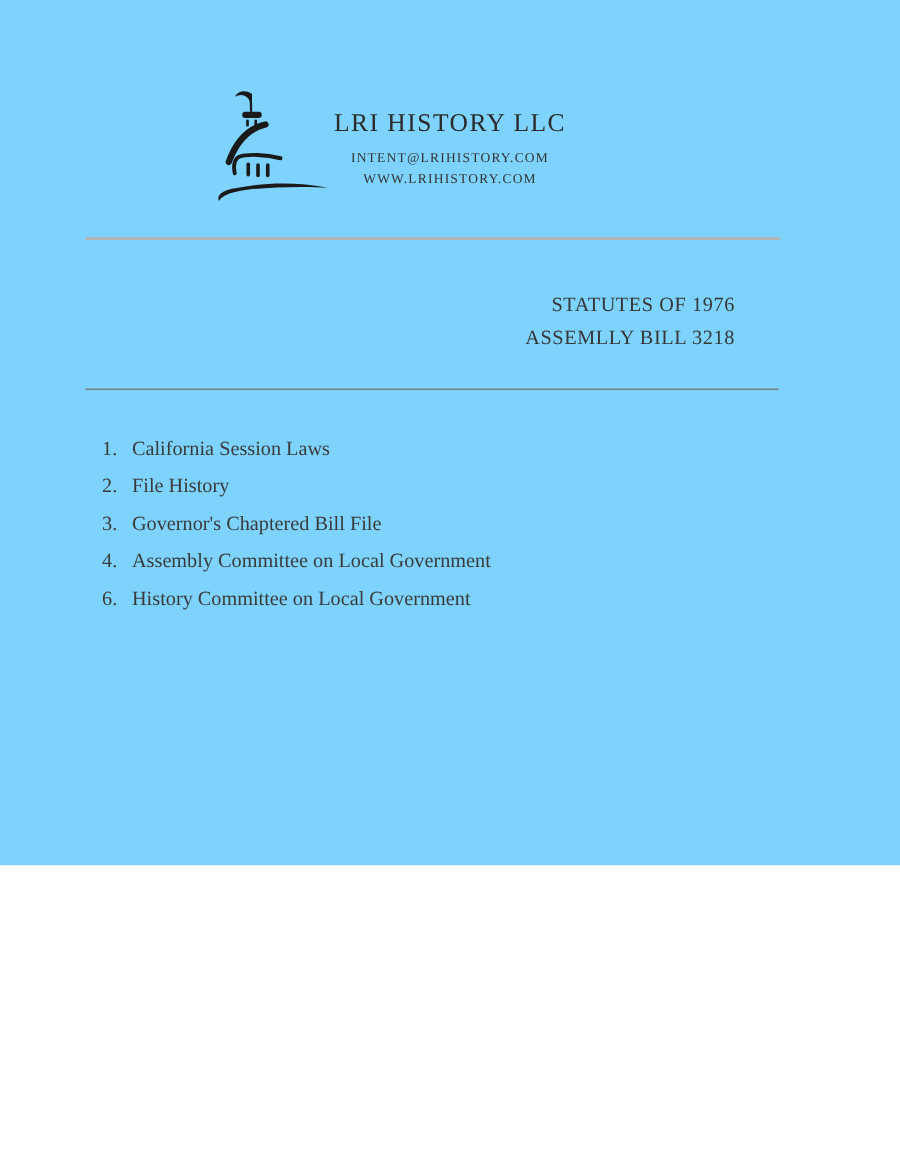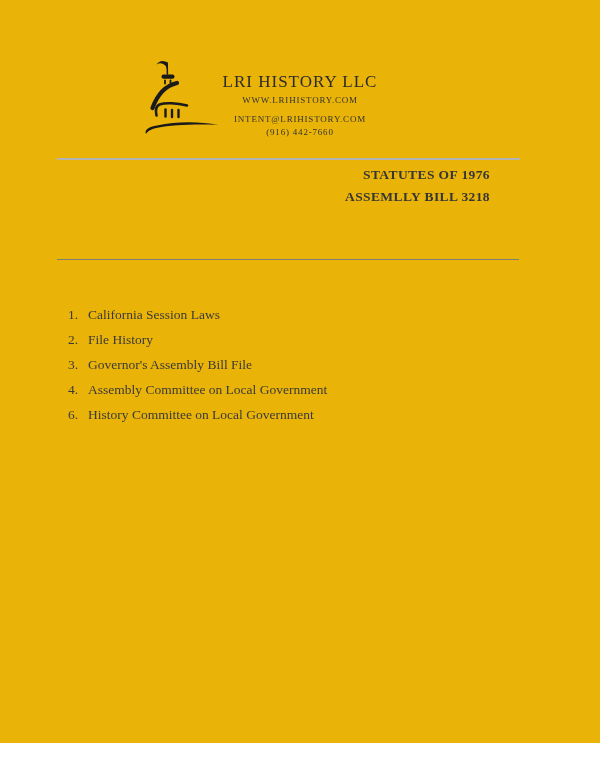--- a/index.html
+++ b/index.html
@@ -3,22 +3,22 @@
 <meta charset="utf-8">
 <style>
   html, body {
     margin: 0;
     padding: 0;
     background: #ffffff;
   }
   .page {
     position: relative;
     width: 600px;
-    height: 743px;
-    background: #eab308;
+    height: 577px;
+    background: #7dd3fc;
     font-family: "Liberation Serif", "DejaVu Serif", serif;
     overflow: hidden;
   }
 
   
   .logo {
     position: absolute;
     left: 143px;
     top: 58px;
     width: 85px;
@@ -50,24 +50,24 @@
   .contact-line.first { margin-top: 5px; }
 
   
   .rule { position: absolute; left: 57px; border: 0; margin: 0; }
   .rule-top { top: 158px; width: 463px; height: 2px; background: #b4b4b4; }
   .rule-bottom { top: 259px; width: 462px; height: 1px; background: #7d7d7d; }
 
   
   .ref-block {
     position: absolute;
-    top: 164px;
+    top: 192px;
     right: 110px;
     text-align: right;
-    font-weight: bold;
+    font-weight: normal;
     font-size: 13.5px;
     line-height: 22px;
     letter-spacing: 0.4px;
     color: #363636;
   }
   .ref-line { white-space: pre; }
 
   
   .toc-heading {
     position: absolute;
@@ -75,21 +75,21 @@
     top: 271px;
     margin: 0;
     font-size: 16px;
     font-weight: bold;
     letter-spacing: 0.2px;
     color: #1c1c1c;
   }
   .toc-list {
     position: absolute;
     left: 0;
-    top: 302px;
+    top: 286px;
     width: 600px;
     margin: 0;
     padding: 0;
     list-style: none;
   }
   .toc-item {
     height: 25px;
     line-height: 25px;
     padding-left: 68px;
     font-size: 13.5px;
@@ -126,23 +126,22 @@
       <path d="M 22.5,51.5 L 22.5,58.5" stroke="#1a1a1a" stroke-width="2.4" stroke-linecap="round"></path>
       <path d="M 29,52 L 29,59" stroke="#1a1a1a" stroke-width="2.4" stroke-linecap="round"></path>
       <path d="M 35.5,52 L 35.5,59" stroke="#1a1a1a" stroke-width="2.4" stroke-linecap="round"></path>
 
       <path d="M 3,76 C 1,72 6,68.5 14,67.5 C 35,63.2 56,63.5 76,67.2 C 60,66 30,66.5 14.5,69.8 C 8.5,71 4.5,73.2 3,76 Z" fill="#1a1a1a"></path>
     </svg>
   </div>
 
   <div class="header-text">
     <div class="company-name">LRI HISTORY LLC</div>
+    <div class="contact-line first">INTENT@LRIHISTORY.COM</div>
     <div class="contact-line">WWW.LRIHISTORY.COM</div>
-    <div class="contact-line first">INTENT@LRIHISTORY.COM</div>
-    <div class="contact-line">(916) 442-7660</div>
   </div>
 
   <hr class="rule rule-top">
 
   <div class="ref-block">
     <div class="ref-line">STATUTES OF 1976</div>
     <div class="ref-line">ASSEMLLY BILL 3218</div>
   </div>
 
   <hr class="rule rule-bottom">
@@ -152,21 +151,21 @@
 
       <li class="toc-item">
         <span class="num">1.</span><span class="label">California Session Laws</span>
       </li>
 
       <li class="toc-item">
         <span class="num">2.</span><span class="label">File History</span>
       </li>
 
       <li class="toc-item">
-        <span class="num">3.</span><span class="label">Governor's Assembly Bill File</span>
+        <span class="num">3.</span><span class="label">Governor's Chaptered Bill File</span>
       </li>
 
       <li class="toc-item">
         <span class="num">4.</span><span class="label">Assembly Committee on Local Government</span>
       </li>
 
 
       <li class="toc-item">
         <span class="num">6.</span><span class="label">History Committee on Local Government</span>
       </li>

